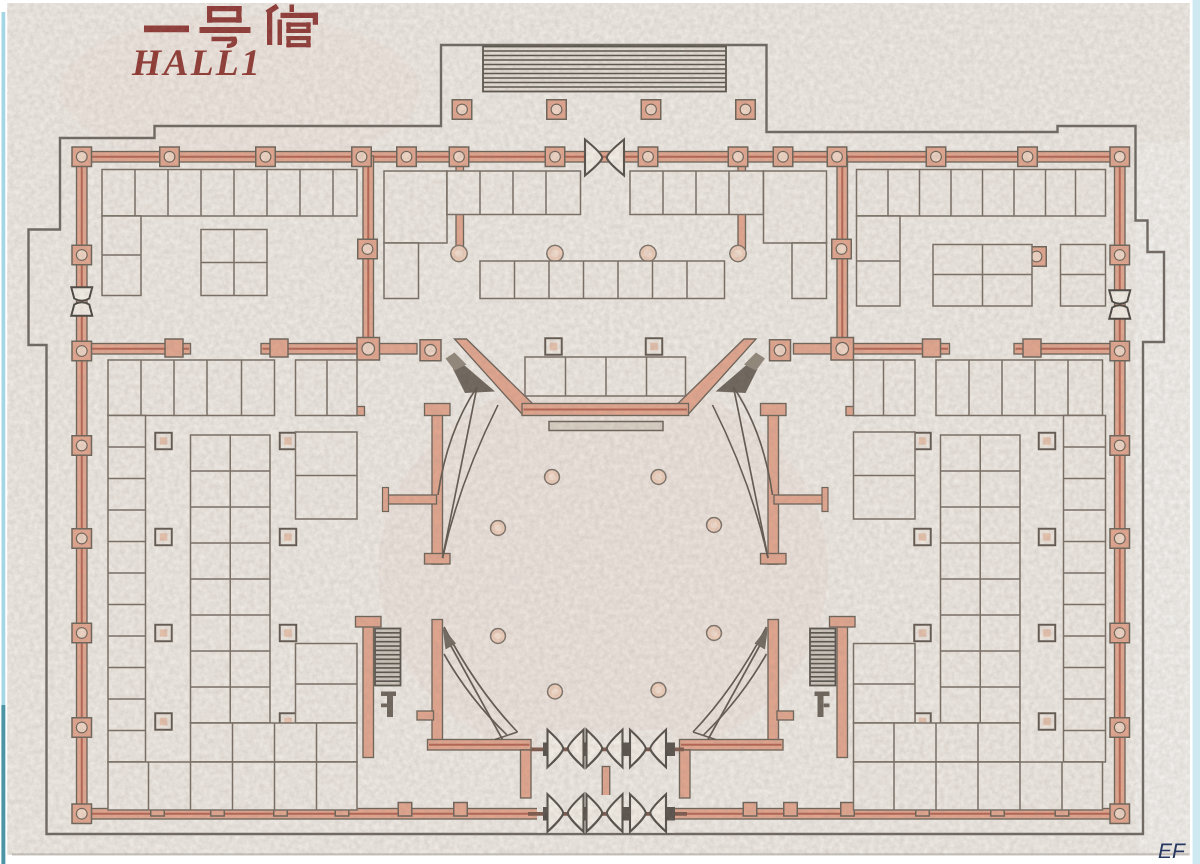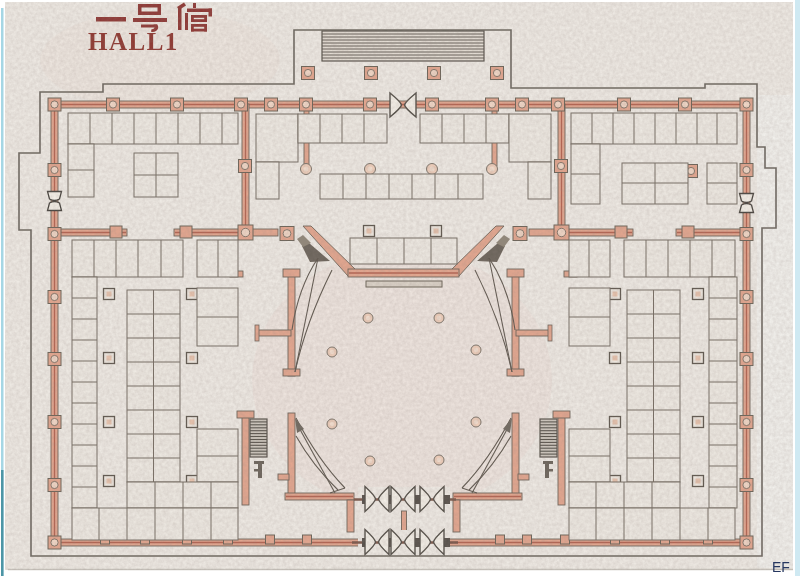--- a/index.html
+++ b/index.html
@@ -1,14 +1,14 @@
 <!DOCTYPE html>
 <html><head><meta charset="utf-8"><style>
 html,body{margin:0;padding:0;background:#ffffff;}
-#page{position:relative;width:800px;height:576px;font-family:"Liberation Sans",sans-serif;overflow:hidden;}
+#page{position:relative;width:800px;height:576px;font-family:"Liberation Sans",sans-serif;overflow:hidden;font-style:italic;}
 </style></head><body>
 <div id="page">
 <svg width="800" height="576" viewBox="0 0 800 576">
 <defs>
 <filter id="soften" x="-2%" y="-2%" width="104%" height="104%">
 <feGaussianBlur stdDeviation="0.45"></feGaussianBlur>
 </filter>
 <filter id="grain" x="0" y="0" width="100%" height="100%" color-interpolation-filters="sRGB">
 <feTurbulence type="fractalNoise" baseFrequency="0.3" numOctaves="3" seed="11" result="n"></feTurbulence>
 <feColorMatrix in="n" type="matrix" values="0 0 0 0 0.58  0 0 0 0 0.52  0 0 0 0 0.50  0 0 0 0.28 0"></feColorMatrix>

